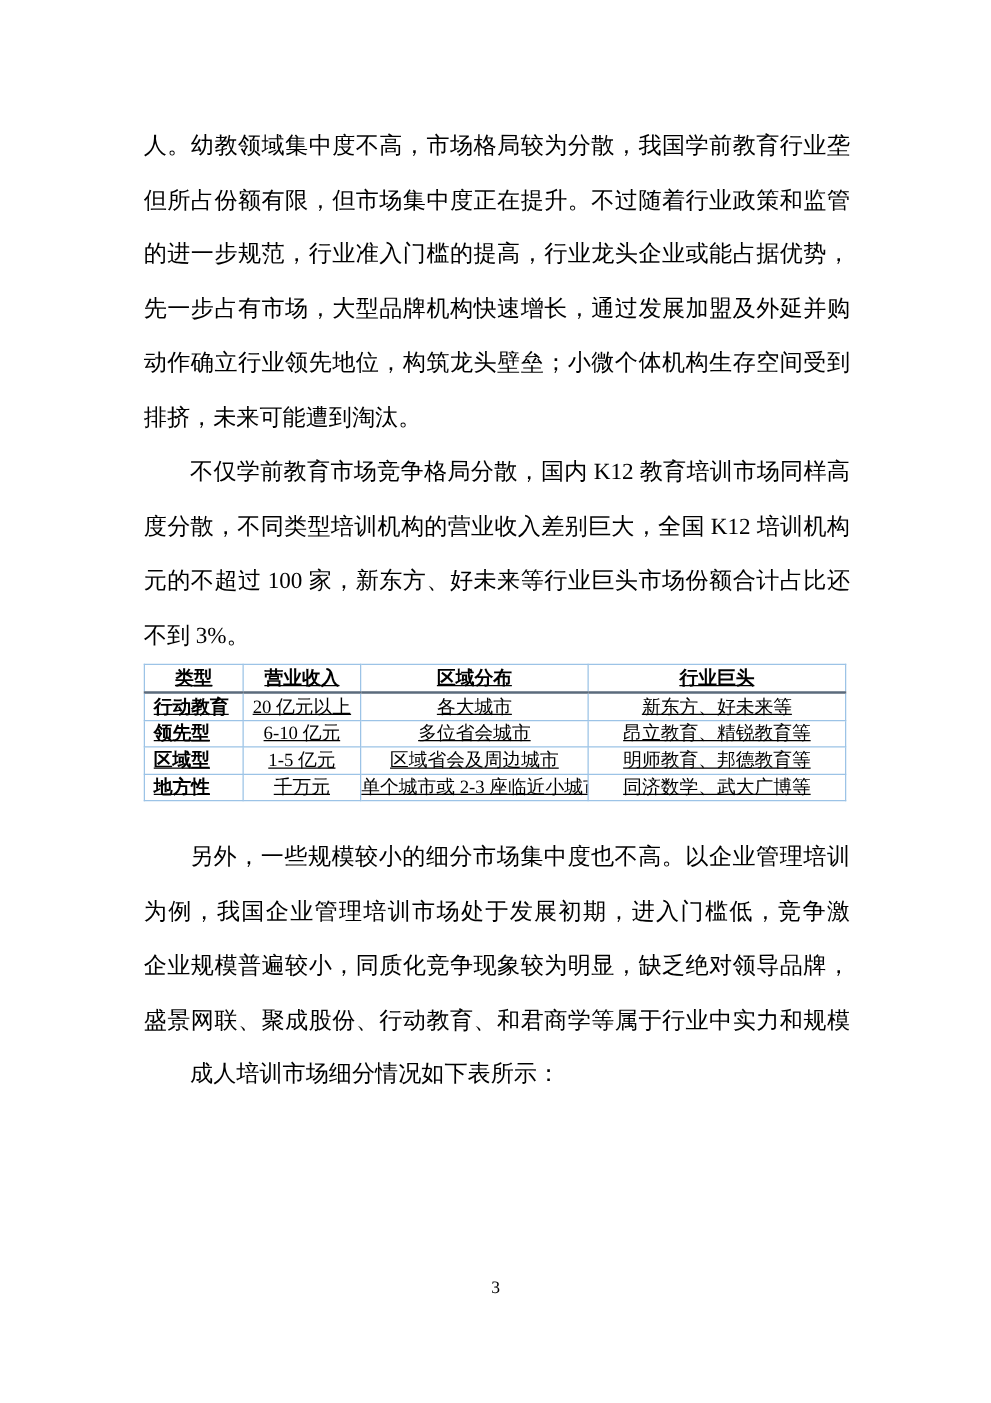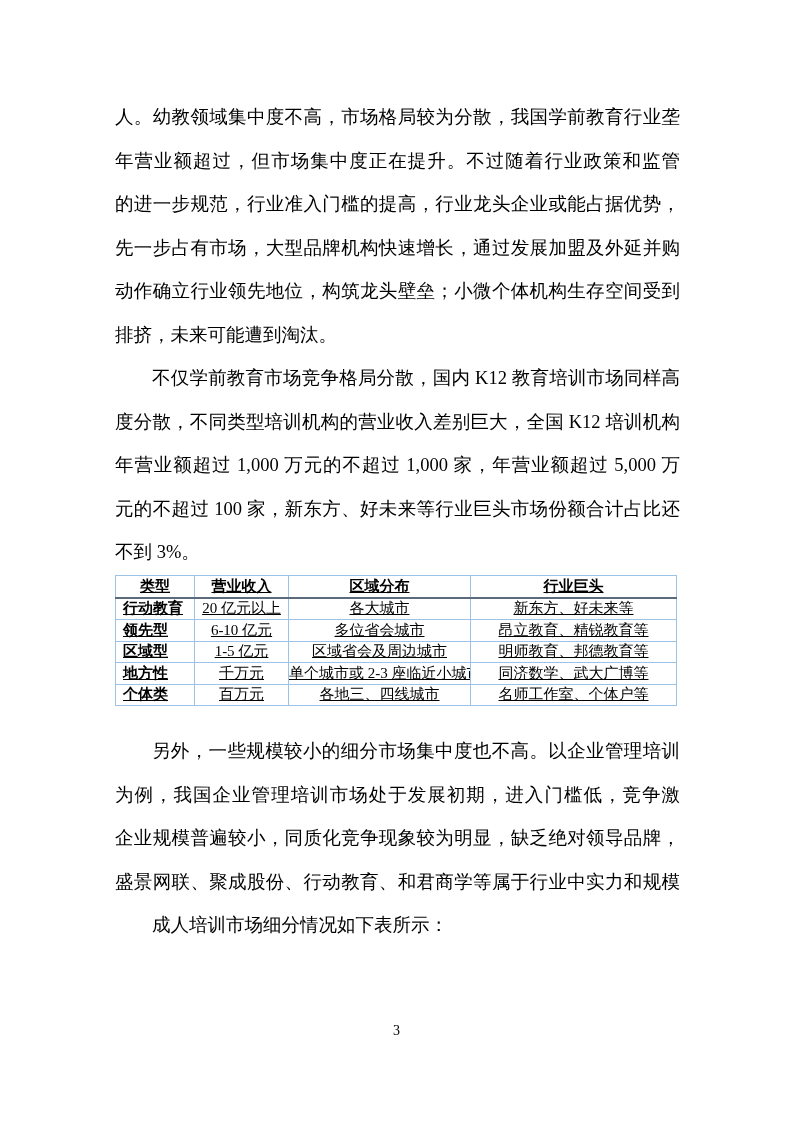--- a/index.html
+++ b/index.html
@@ -88,31 +88,30 @@
   }
 </style>
 </head>
 <body>
 
 <div class="page">
   <div class="content">
 
     <div class="para">
         <div class="line">人。幼教领域集中度不高，市场格局较为分散，我国学前教育行业垄</div>
-        <div class="line">年营业额超过，但市场集中度正在提升。不过随着行业政策和监管</div>
+        <div class="line">但所占份额有限，但市场集中度正在提升。不过随着行业政策和监管</div>
         <div class="line">的进一步规范，行业准入门槛的提高，行业龙头企业或能占据优势，</div>
         <div class="line">先一步占有市场，大型品牌机构快速增长，通过发展加盟及外延并购</div>
         <div class="line">动作确立行业领先地位，构筑龙头壁垒；小微个体机构生存空间受到</div>
         <div class="line last">排挤，未来可能遭到淘汰。</div>
       </div>
 
     <div class="para">
         <div class="line first-indent">不仅学前教育市场竞争格局分散，国内 K12 教育培训市场同样高</div>
         <div class="line">度分散，不同类型培训机构的营业收入差别巨大，全国 K12 培训机构</div>
-        <div class="line">年营业额超过 1,000 万元的不超过 1,000 家，年营业额超过 5,000 万</div>
         <div class="line">元的不超过 100 家，新东方、好未来等行业巨头市场份额合计占比还</div>
         <div class="line last">不到 3%。</div>
       </div>
 
 
     <table class="k12">
       <colgroup>
         <col style="width:79px">
         <col style="width:94px">
         <col style="width:182px">
@@ -144,26 +143,20 @@
             <td>1-5 亿元</td>
             <td>区域省会及周边城市</td>
             <td>明师教育、邦德教育等</td>
           </tr>
           <tr>
             <td class="c0">地方性</td>
             <td>千万元</td>
             <td>单个城市或 2-3 座临近小城市</td>
             <td>同济数学、武大广博等</td>
           </tr>
-          <tr>
-            <td class="c0">个体类</td>
-            <td>百万元</td>
-            <td>各地三、四线城市</td>
-            <td>名师工作室、个体户等</td>
-          </tr>
         </tbody>
     </table>
 
     <div class="spacer-after-table"></div>
 
     <div class="para">
         <div class="line first-indent">另外，一些规模较小的细分市场集中度也不高。以企业管理培训</div>
         <div class="line">为例，我国企业管理培训市场处于发展初期，进入门槛低，竞争激烈，</div>
         <div class="line">企业规模普遍较小，同质化竞争现象较为明显，缺乏绝对领导品牌，</div>
         <div class="line">盛景网联、聚成股份、行动教育、和君商学等属于行业中实力和规模</div>

